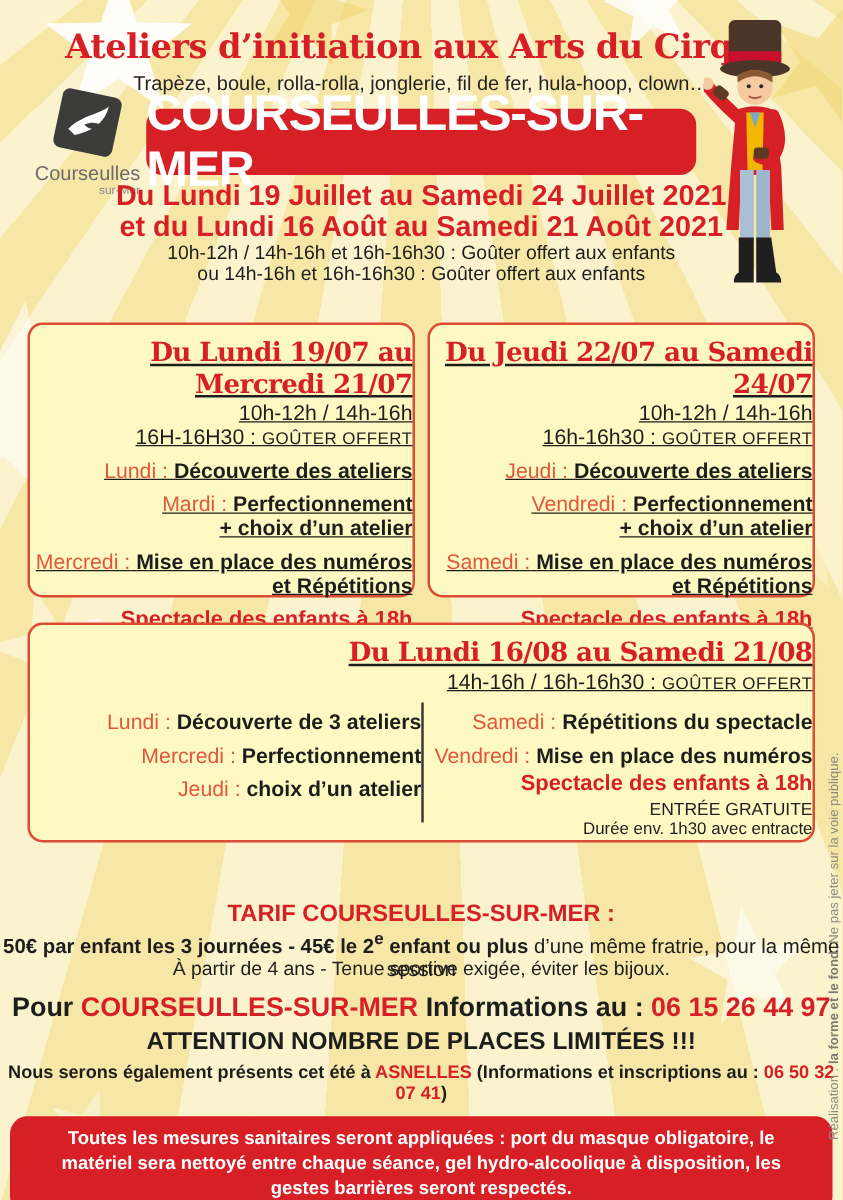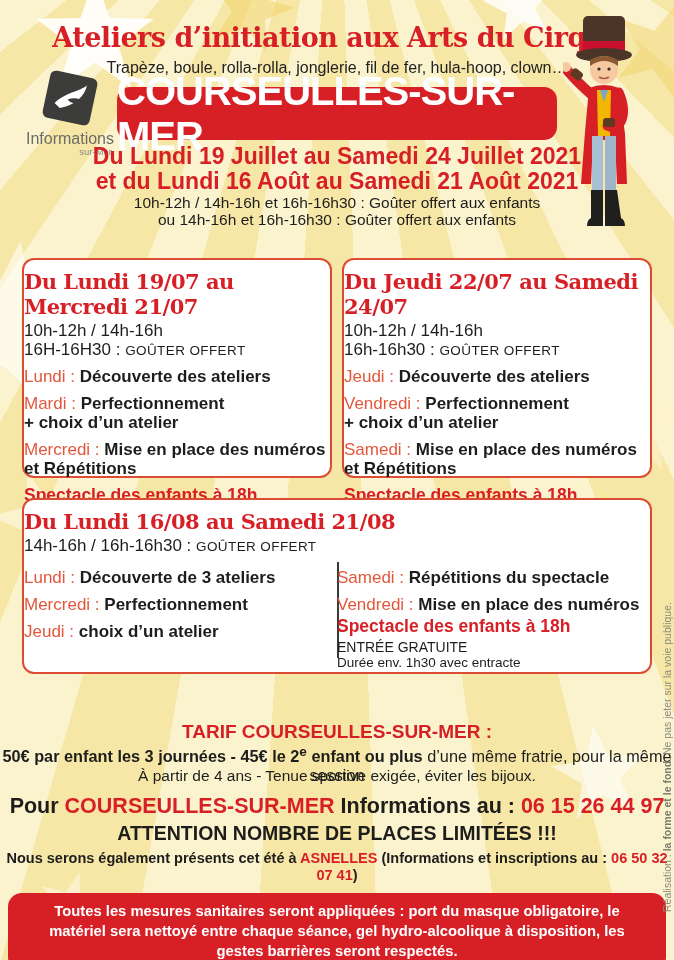--- a/index.html
+++ b/index.html
@@ -28,22 +28,22 @@
   .banner { position:absolute; left:117px; top:87px; width:440px; height:53px;
     background:#d71f26; border-radius:13px; display:flex; align-items:center; justify-content:center;
     color:#fff; font-weight:bold; font-size:40px; letter-spacing:-1px; }
 
   .character { position:absolute; right:3px; top:14px; width:108px; height:226px; }
 
   .dates { top:144px; color:#d71f26; font-weight:bold; font-size:23px; line-height:1.1; }
   .hours-top { top:195px; font-size:15.5px; line-height:1.08; color:#1d1d1b; }
   .location { top:229px; font-size:16.5px; font-weight:bold; }
 
-  .box { position:absolute; background:#ffffff; border:2px solid #dc4b33;
-    border-radius:12px; text-align:left; box-sizing:border-box; }
+  .box { position:absolute; background:#fef9c3; border:2px solid #dc4b33;
+    border-radius:12px; text-align:right; box-sizing:border-box;text-decoration:underline; }
   .box1 { left:22px; top:258px; width:310px; height:220px; }
   .box2 { left:342px; top:258px; width:310px; height:220px; }
   .box3 { left:22px; top:498px; width:630px; height:176px; }
 
   .box-title { font-family:"DejaVu Serif", serif; font-weight:bold; color:#d71f26;
     font-size:21px; margin-top:9px; letter-spacing:-0.5px; }
   .box-hours { font-size:17px; margin-top:2px; line-height:1.12; }
   .caps { font-size:13.5px; letter-spacing:0.4px; }
   .day-item { margin-top:8px; font-size:17px; line-height:1.12; }
   .day { color:#e2573b; }
@@ -112,21 +112,21 @@
   <div class="center subtitle">Trapèze, boule, rolla-rolla, jonglerie, fil de fer, hula-hoop, clown…</div>
 
   <div class="logo">
     <svg width="66" height="62" viewBox="0 0 66 62">
       <g transform="translate(33,30) rotate(12)">
         <rect x="-24" y="-24" width="48" height="48" rx="6" fill="#3c3c3b"></rect>
         <path d="M-14,8 C-4,-6 8,-8 14,-16 C14,-4 6,6 -8,12 Z" fill="#ffffff"></path>
         <path d="M-2,2 C4,-2 10,-2 16,2 C10,4 2,6 -2,2 Z" fill="#3c3c3b"></path>
       </g>
     </svg>
-    <div class="logo-name">Informations</div>
+    <div class="logo-name">Courseulles</div>
     <div class="logo-sub">sur-Mer</div>
   </div>
 
   <div class="banner">COURSEULLES-SUR-MER</div>
 
   <svg class="character" viewBox="0 0 108 226">
 
     <path d="M30,82 Q14,68 4,56" stroke="#d71f26" stroke-width="10" fill="none" stroke-linecap="round"></path>
     <circle cx="3" cy="53" r="5" fill="#f6c9a0"></circle>
     <rect x="8" y="56" width="12" height="9" rx="3" fill="#5d3a22" transform="rotate(40 14 60)"></rect>

